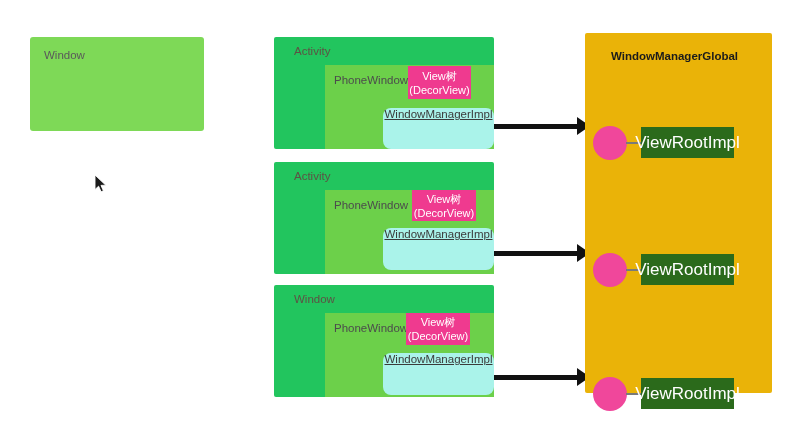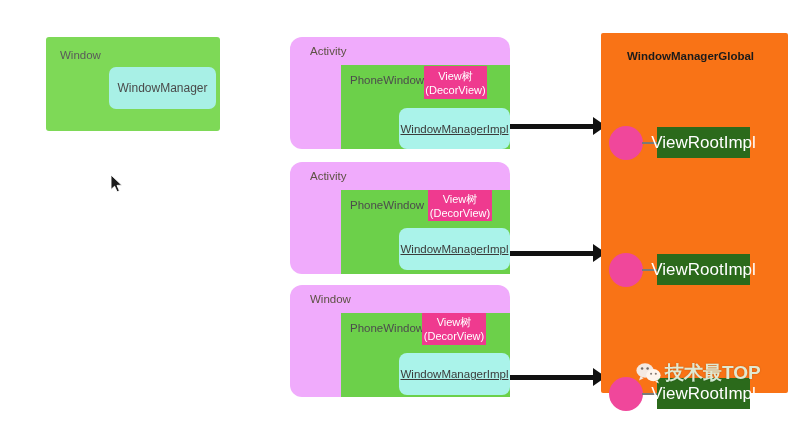--- a/index.html
+++ b/index.html
@@ -11,21 +11,21 @@
     width: 791px;
     height: 430px;
     position: relative;
     overflow: hidden;
     font-family: "Liberation Sans", sans-serif;
     -webkit-font-smoothing: antialiased;
   }
 
   .canvas {
     position: absolute;
-    left: 16px; top: 0;
+    left: 0; top: 0;
     width: 691px;
     height: 430px;
     background: #ffffff;
     text-decoration: underline;
   }
 
   
   .box {
     position: absolute;
     box-sizing: border-box;
@@ -50,22 +50,22 @@
     display: flex;
     align-items: center;
     justify-content: center;
     color: #4a4a4a;
     font-size: 12px;
     white-space: nowrap;
   }
 
   
   .host-group {
-    background: #f0abfc;
-    border-radius: 12px;
+    background: #22c55e;
+    border-radius: 2px;
   }
   .host-label {
     position: absolute;
     left: 20px;
     top: 9px;
     color: #5d5244;
     font-size: 11.5px;
     line-height: 1;
     white-space: nowrap;
   }
@@ -99,34 +99,33 @@
     justify-content: center;
     white-space: nowrap;
   }
 
   
   .wm-impl {
     position: absolute;
     background: #aaf3ea;
     border-radius: 8px;
     display: flex;
-    align-items: center;
     justify-content: center;
   }
   .wm-impl span {
     color: #3b3b3b;
     font-size: 11.5px;
     text-decoration: underline;
     white-space: nowrap;
   }
 
   
   .wmg-panel {
     position: absolute;
-    background: #f97316;
+    background: #eab308;
     border-radius: 2px;
   }
   .wmg-title {
     position: absolute;
     left: 26px;
     top: 18px;
     color: #1b1b1b;
     font-size: 11.5px;
     font-weight: bold;
     line-height: 1;
@@ -204,23 +203,20 @@
     pointer-events: none;
   }
 </style>
 </head>
 <body>
 
 <div class="canvas">
 
   <div class="box window-group" style="left:30px; top:37px; width:174px; height:94px;">
     <div class="lbl" style="left:14px; top:13px;">Window</div>
-    <div class="window-mgr" style="position:absolute; left:63px; top:30px; width:107px; height:42px;">
-      <span>WindowManager</span>
-    </div>
   </div>
 
   <div class="box host-group" style="left:274px; top:37px; width:220px; height:112px;">
     <div class="host-label">Activity</div>
 
     <div class="phone-window" style="left:51px; top:28px; width:169px; height:84px;">
       <div class="pw-label">PhoneWindow</div>
 
       <div class="decor-view" style="left:83px; top:1px; width:63px; height:33px;">
         <span>View树</span>
@@ -291,32 +287,19 @@
       <span>ViewRootImpl</span>
     </div>
 
     <div class="node-circle" style="left:8px; top:344px;"></div>
     <div class="node-link" style="left:41px; top:360px; width:18px;"></div>
     <div class="vri-box" style="left:56px; top:345px; width:93px; height:31px;">
       <span>ViewRootImpl</span>
     </div>
   </div>
 
-  <div class="wechat-wm" style="left:620px; top:360px;">
-    <svg width="26" height="22" viewBox="0 0 26 22">
-      <ellipse cx="9" cy="8.5" rx="8.6" ry="7.2" fill="#f4f4f4"></ellipse>
-      <path d="M4.5 14 L3 18.5 L7.6 16.2 Z" fill="#f4f4f4"></path>
-      <circle cx="6.1" cy="6.6" r="1.25" fill="#6a6a6a"></circle>
-      <circle cx="11.6" cy="6.6" r="1.25" fill="#6a6a6a"></circle>
-      <ellipse cx="17.4" cy="13.2" rx="7.2" ry="6.1" fill="#ffffff"></ellipse>
-      <path d="M21.6 18.2 L23 21.6 L19.2 19.8 Z" fill="#ffffff"></path>
-      <circle cx="15.1" cy="11.7" r="1.05" fill="#7a7a7a"></circle>
-      <circle cx="19.8" cy="11.7" r="1.05" fill="#7a7a7a"></circle>
-    </svg>
-    <span class="wm-text">技术最TOP</span>
-  </div>
 
 
   <svg class="cursor" style="left:94px; top:174px;" width="14" height="20" viewBox="0 0 14 20">
     <path d="M1 1 L1 15.5 L4.6 12.2 L7.1 17.8 L9.4 16.7 L7 11.4 L11.8 11.2 Z" fill="#1b1b1b" stroke="#ffffff" stroke-width="0.9"></path>
   </svg>
 
 </div>
 
 </body></html>

